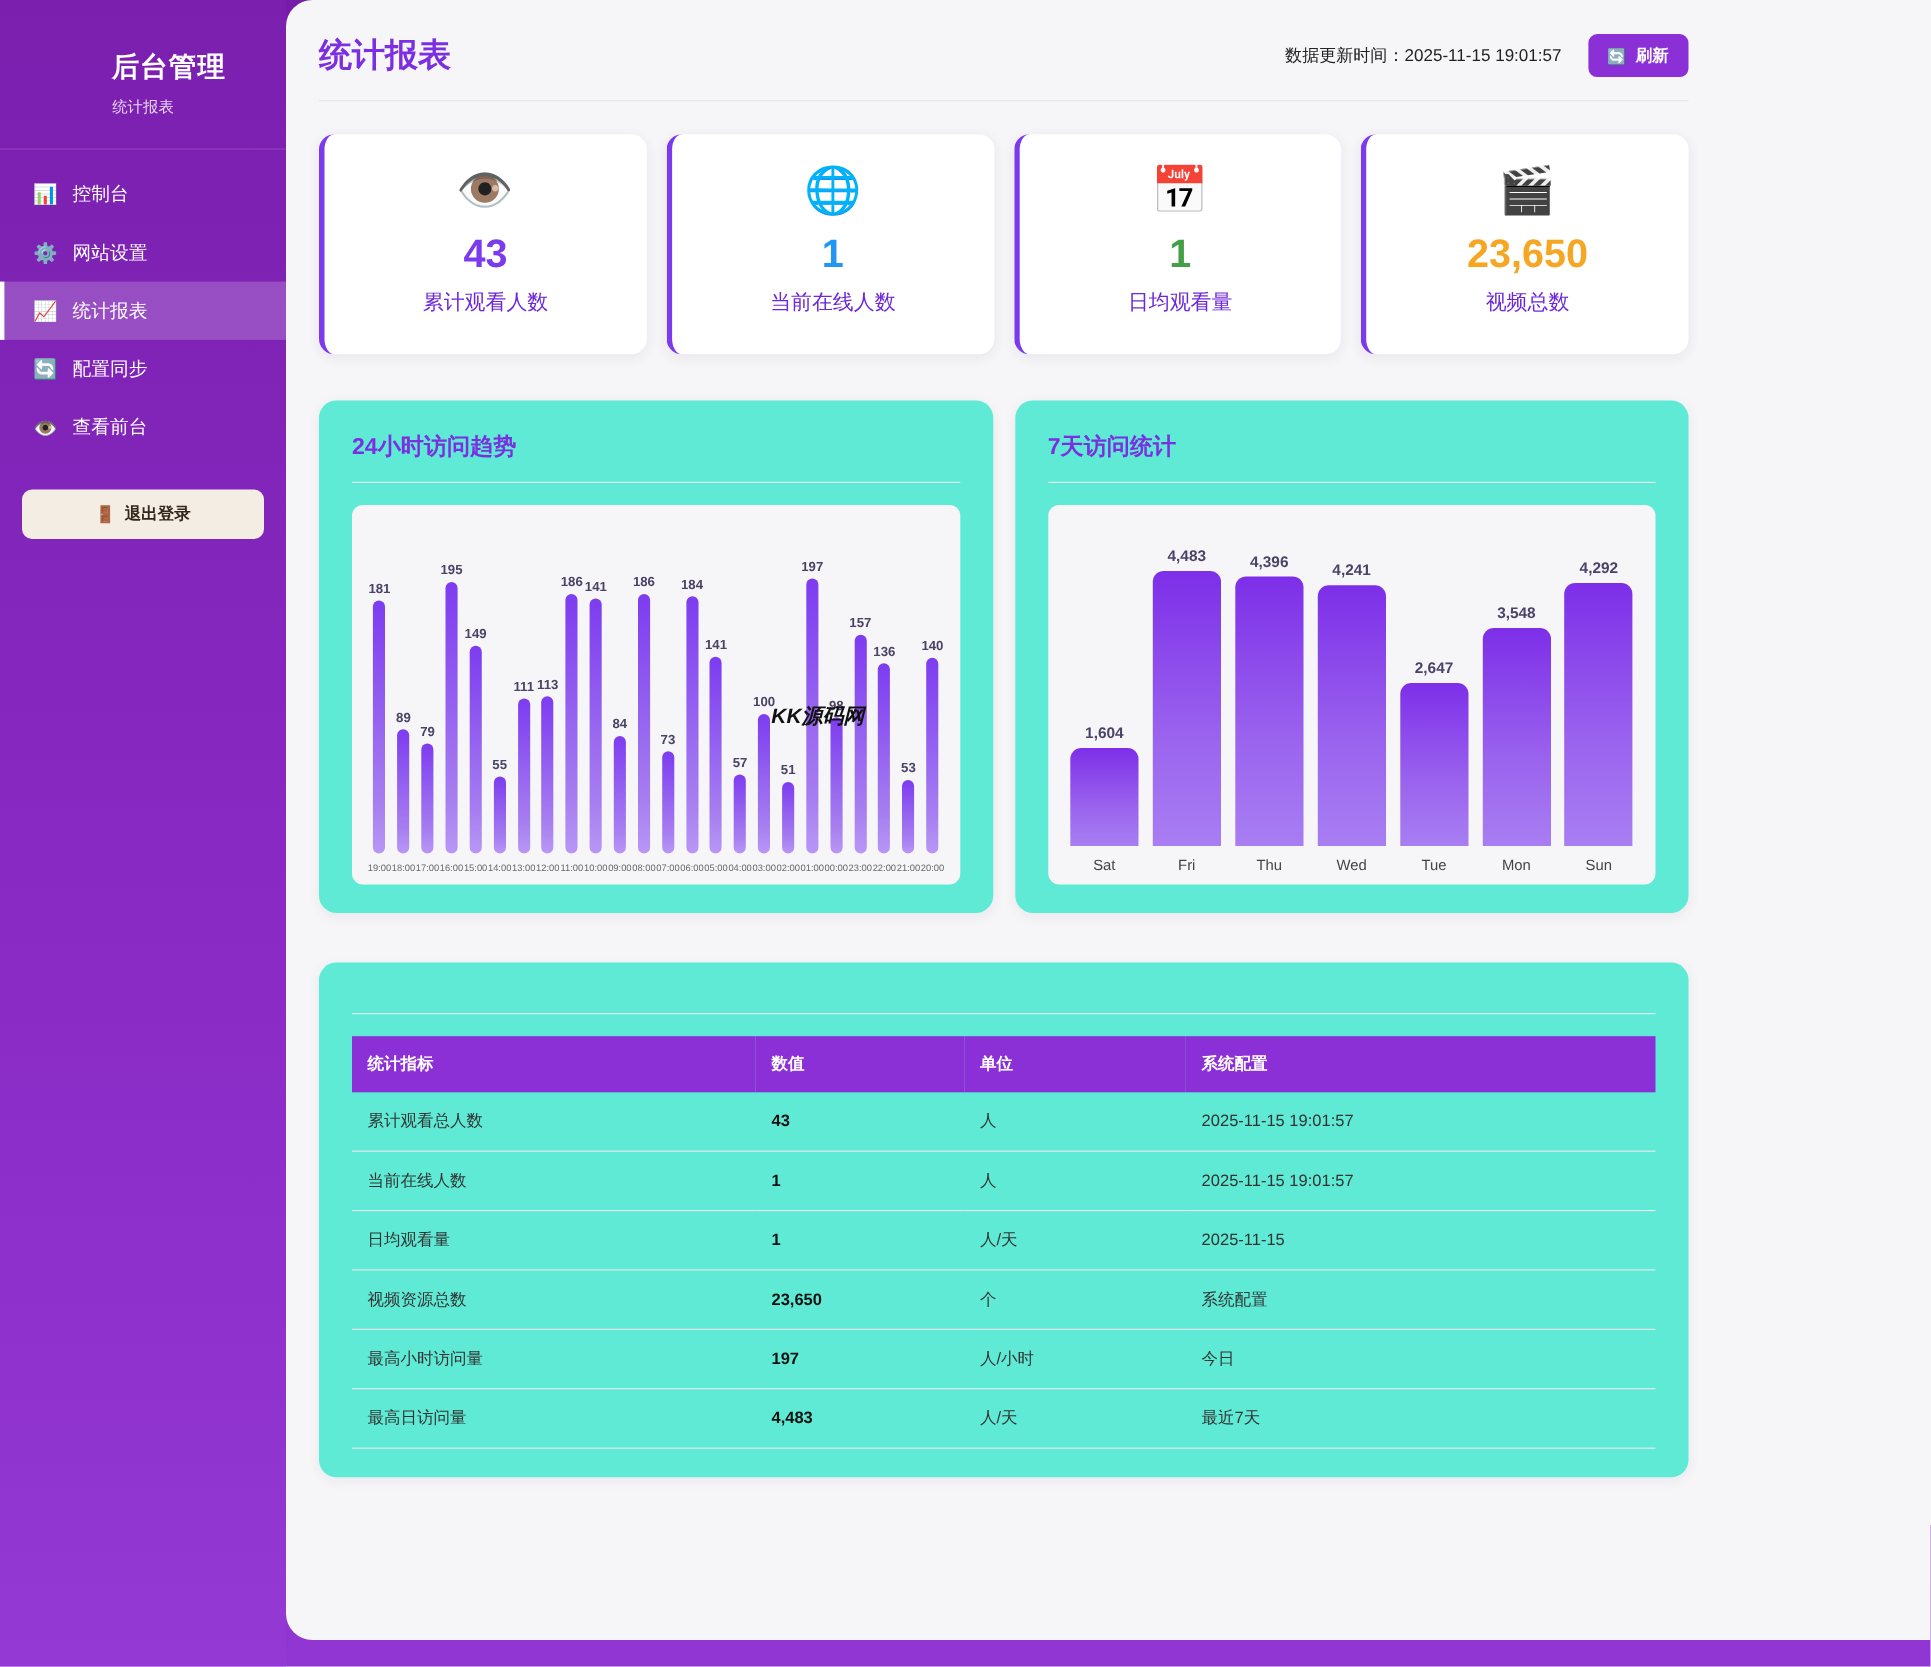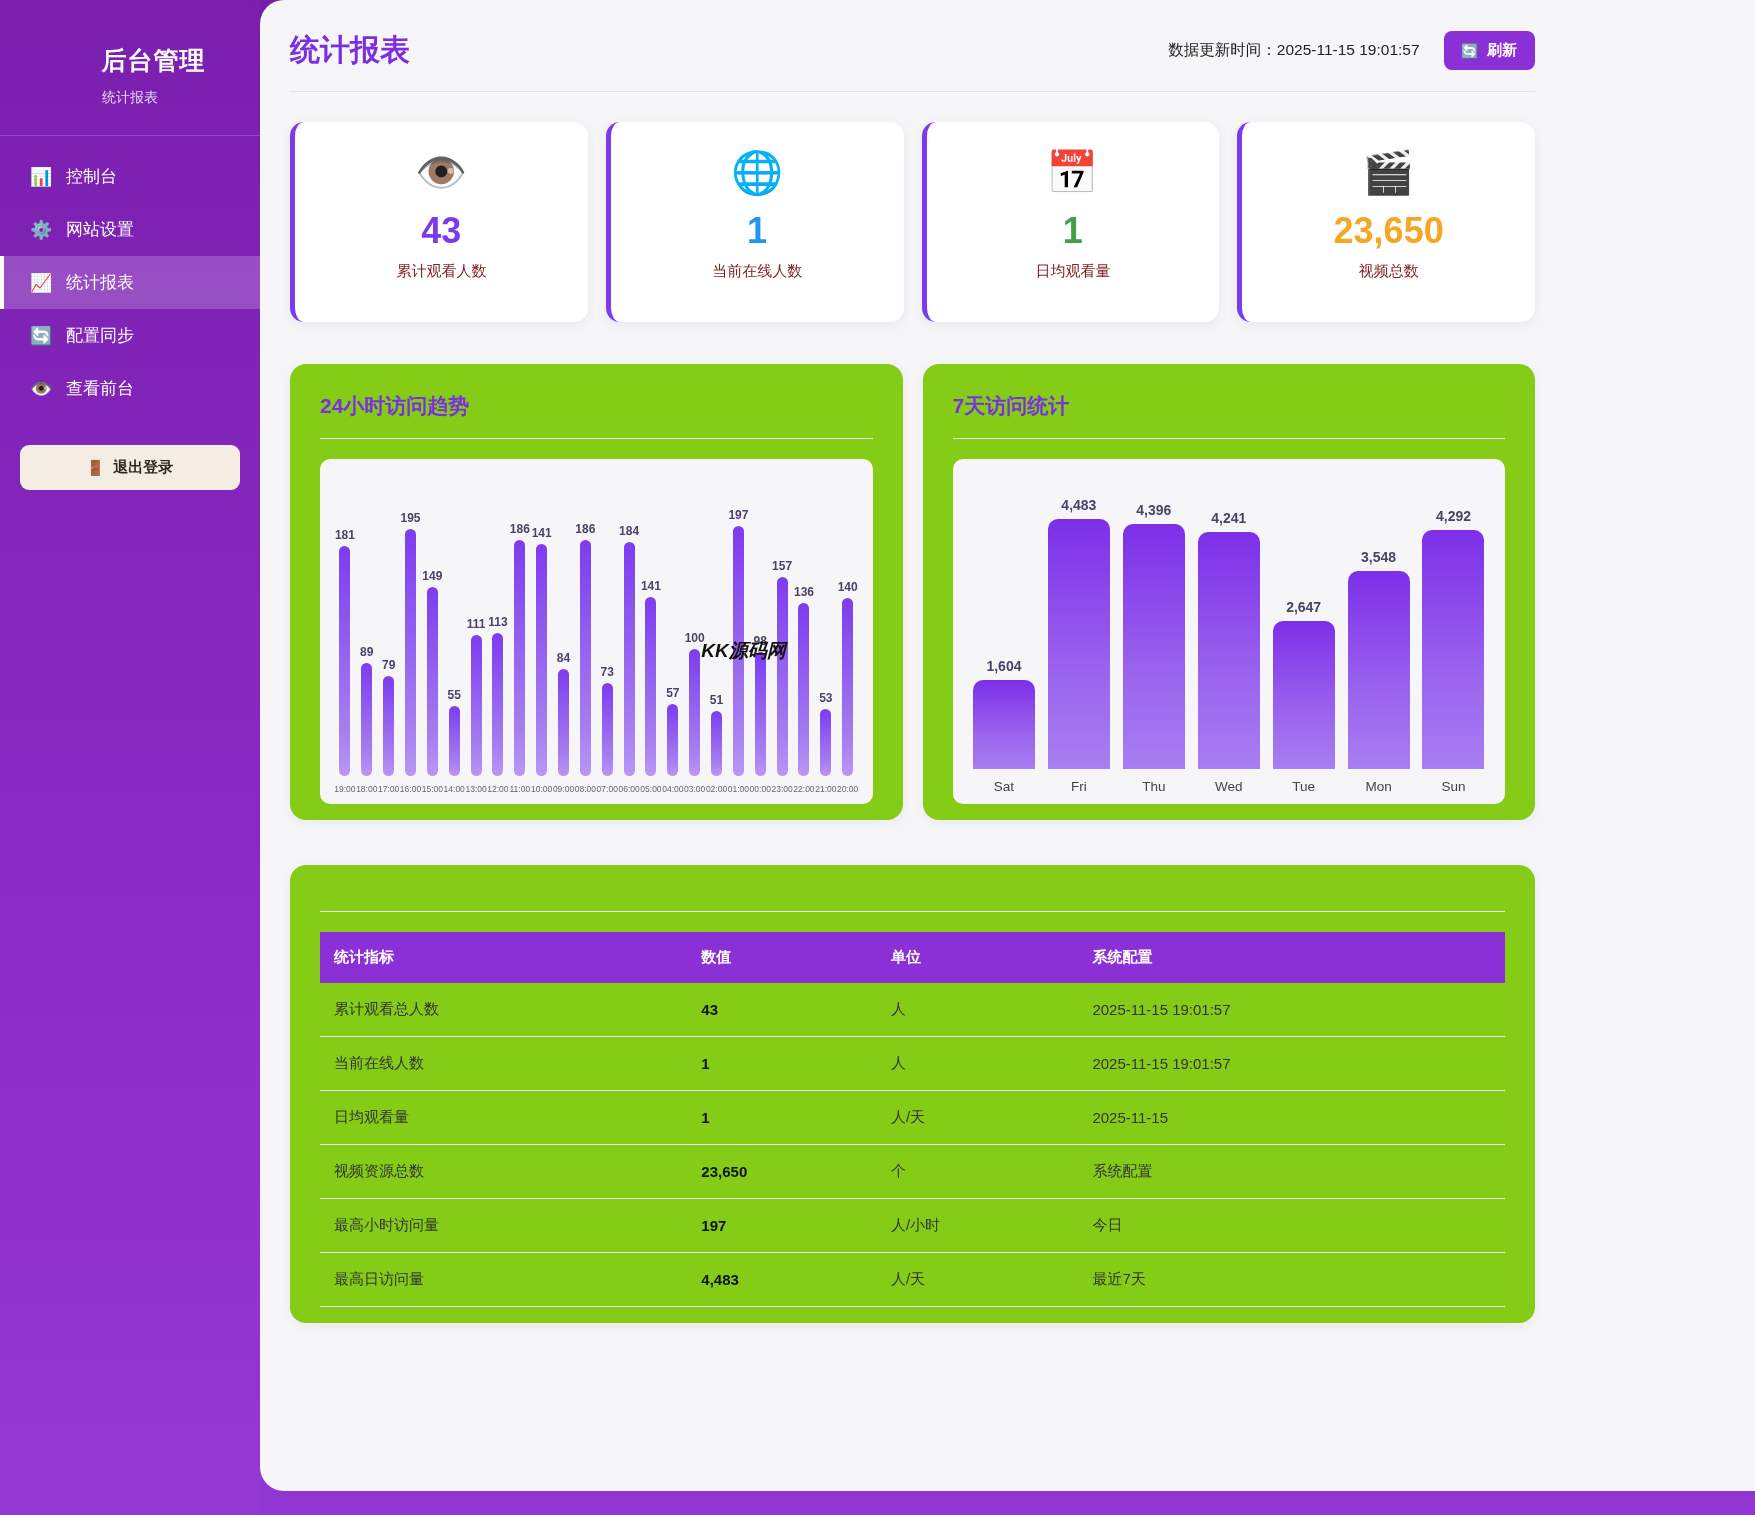--- a/index.html
+++ b/index.html
@@ -62,27 +62,27 @@
 
   
   .stats { display:grid; grid-template-columns:repeat(4,1fr); gap:18px; margin-top:30px; }
   .stat-card {
     background:#fff; border-radius:14px; border-left:5px solid #7c3aed;
     box-shadow:0 3px 12px rgba(40,20,80,.07);
     padding:30px 18px 28px; text-align:center; min-height:200px;
   }
   .stat-card .sc-icon { font-size:42px; line-height:1; }
   .stat-card .sc-value { font-size:36px; font-weight:800; margin:16px 0 10px; }
-  .stat-card .sc-label { font-size:15px; color:#7f1d1d; }
+  .stat-card .sc-label { font-size:19px; color:#6d28d9; }
 
   
   .charts { display:grid; grid-template-columns:1fr 1fr; gap:20px; margin-top:42px; }
   .chart-card, .table-card {
-    background:#84cc16; border-radius:16px; box-shadow:0 3px 12px rgba(40,20,80,.06);
-    padding:28px 30px 16px;
+    background:#5eead4; border-radius:16px; box-shadow:0 3px 12px rgba(40,20,80,.06);
+    padding:28px 30px 26px;
   }
   .chart-card h2, .table-card h2 { font-size:21px; color:#7c2fe0; font-weight:bold; }
   .c-divider { border-top:1px solid #ededf0; margin:18px 0 20px; }
   .plot {
     background:#f6f6f8; border-radius:10px; position:relative;
     padding:14px 14px 10px; height:345px;
   }
   .bars { display:flex; align-items:flex-end; height:100%; width:100%; }
   .slot { flex:1; display:flex; flex-direction:column; align-items:center; justify-content:flex-end; min-width:0; }
   .bar-value { font-size:12px; font-weight:700; color:#4b4266; margin-bottom:4px; white-space:nowrap; }

